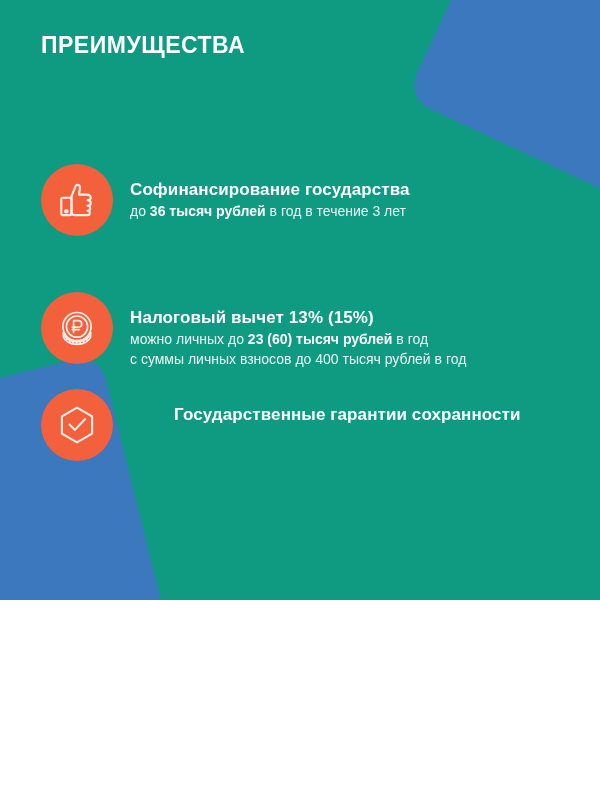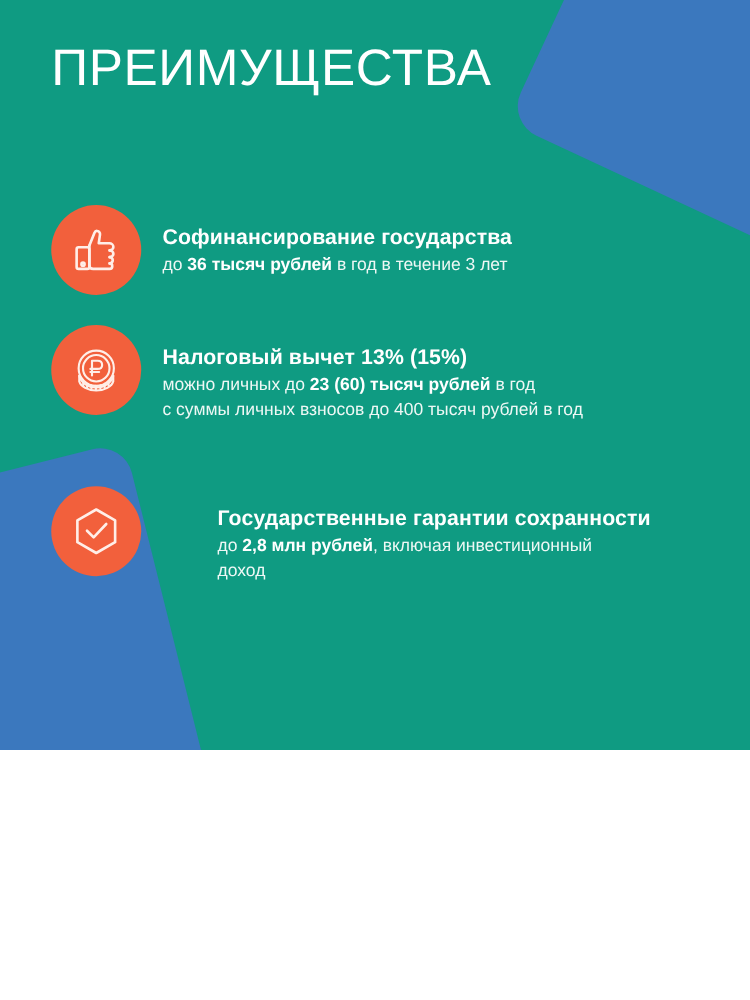--- a/index.html
+++ b/index.html
@@ -52,42 +52,42 @@
     top: 385px;
     transform: rotate(-14deg);
   }
 
   
   #page-title {
     position: absolute;
     left: 41px;
     top: 33px;
     color: #ffffff;
-    font-size: 41px;
-    font-weight: normal;
+    font-size: 23px;
+    font-weight: bold;
     letter-spacing: 0.5px;
     line-height: 1.05;
     white-space: nowrap;
   }
 
   
   #benefits {
     position: absolute;
     left: 0;
     top: 0;
     width: 600px;
   }
   .benefit {
     position: absolute;
     left: 41px;
     display: flex;
     align-items: flex-start;
   }
   #benefit-0 { top: 164px; }
-  #benefit-1 { top: 260px; }
+  #benefit-1 { top: 292px; }
   #benefit-2 { top: 389px; gap: 44px; }
 
   .icon-badge {
     flex: 0 0 auto;
     width: 72px;
     height: 72px;
     border-radius: 50%;
     background: #f2603c;
     display: flex;
     align-items: center;
@@ -178,23 +178,19 @@
         </div>
         <div class="benefit" id="benefit-2">
           <div class="icon-badge" style="background: rgb(242, 96, 60);">
             <svg width="44" height="44" viewBox="0 0 44 44" fill="none" stroke="#ffeee8" stroke-width="2.1" stroke-linecap="round" stroke-linejoin="round">
               <path d="M22 4.6 L37.1 13.3 L37.1 30.7 L22 39.4 L6.9 30.7 L6.9 13.3 Z"></path>
               <path d="M14.6 21.6 L19.9 26.9 L30 16.2"></path>
             </svg>
           </div>
           <div class="benefit-text">
             <div class="benefit-title">Государственные гарантии сохранности</div>
-            <div class="benefit-lines">
-              <div class="benefit-line" style="color: rgb(238, 248, 245);"><span>до </span><b>2,8 млн рублей</b><span>, включая инвестиционный</span></div>
-              <div class="benefit-line" style="color: rgb(238, 248, 245);"><span>доход</span></div>
-            </div>
           </div>
         </div>
       </div>
 
   </div>
 
 </div>
 
 </body></html>

